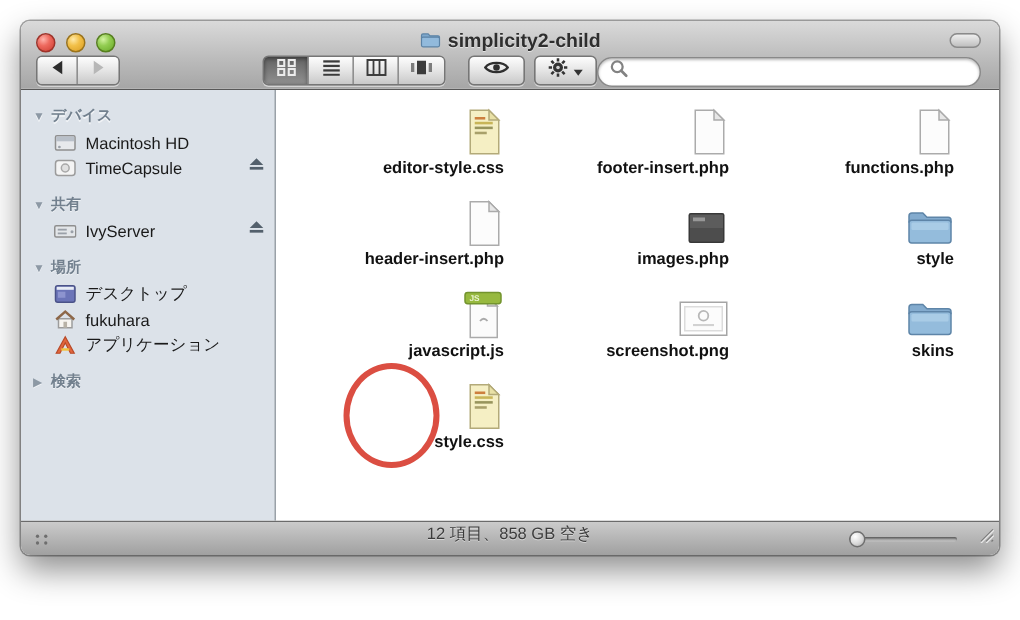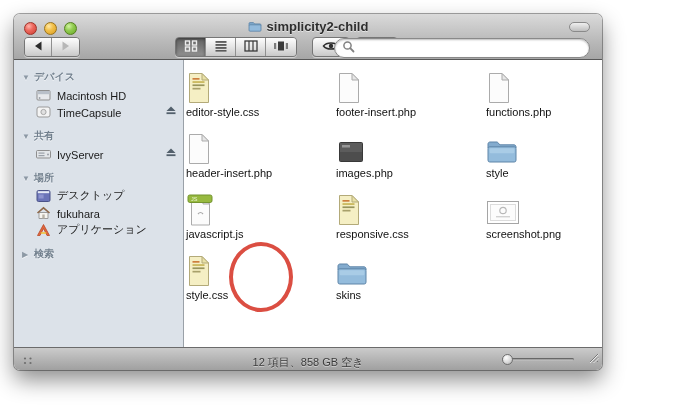--- a/index.html
+++ b/index.html
@@ -1,20 +1,20 @@
 <!DOCTYPE html>
 <html><head>
 <meta charset="utf-8">
 <style>
   * { margin:0; padding:0; box-sizing:border-box; }
   html,body { width:680px; height:413px; background:#fff; overflow:hidden;
     font-family:"Liberation Sans","DejaVu Sans",sans-serif; }
   body { position:relative; }
 
-  .window { position:absolute; left:14px; top:14px; width:588px; height:356px;
+  .window { position:absolute; left:14px; top:14px; width:652px; height:356px;
     border-radius:6px;
     box-shadow:0 0 0 1px rgba(0,0,0,.35), 0 10px 22px rgba(0,0,0,.45);
     display:flex; flex-direction:column; background:#fff; }
 
   
   .chrome { position:relative; height:46px; flex:0 0 46px;
     background:linear-gradient(#dadada, #bcbcbc 55%, #a6a6a6);
     border-bottom:1px solid #585858; border-radius:6px 6px 0 0; }
   .lights { position:absolute; left:10px; top:8px; display:flex; gap:7px; }
   .light { width:13px; height:13px; border-radius:50%; border:1px solid; cursor:default; }
@@ -54,32 +54,32 @@
   .sb-header { display:flex; align-items:center; height:16px; padding-left:8px;
     font-size:10px; font-weight:bold; color:#72808e; text-shadow:0 1px 0 rgba(255,255,255,.6); cursor:default; }
   .sb-header .tri { font-size:8px; color:#8d99a5; margin-right:4px; width:8px; }
   .sb-row { position:relative; display:flex; align-items:flex-end; height:17px; padding-left:22px;
     font-size:11px; color:#1a1a1a; cursor:default; }
   .sb-row .sb-icon { width:16px; height:14px; margin-right:5px; display:flex; align-items:center; }
   .sb-row .eject { position:absolute; right:7px; top:3px; cursor:default; }
 
   .content { flex:1; background:#fff; position:relative; overflow:hidden;
     display:grid; grid-template-columns:repeat(3,150px); grid-auto-rows:61px; padding:6px 0 0 2px; }
-  .file-item { position:relative; display:flex; flex-direction:column; align-items:flex-start;
-    padding-top:3px; cursor:default; }
+  .file-item { position:relative; display:flex; flex-direction:column; align-items:flex-end;
+    padding-top:3px; cursor:default;font-weight:bold; }
   .file-icon { height:35px; display:flex; align-items:flex-end; justify-content:center; }
   .file-label { margin-top:2px; font-size:11px; color:#111; white-space:nowrap; }
   .red-circle { position:absolute; left:50%; top:-7px; transform:translateX(-50%);
     width:64px; height:70px; border:4px solid rgba(219,78,66,.88); border-radius:50%; pointer-events:none; }
 
   
   .statusbar { height:23px; flex:0 0 23px; position:relative;
     background:linear-gradient(#cbcbcb,#b3b3b3 55%,#a0a0a0);
     border-top:1px solid #6b6b6b; border-radius:0 0 6px 6px;
-    display:flex; align-items:flex-end; justify-content:center; }
+    display:flex; align-items:flex-start; justify-content:center; }
   .status-text { font-size:11px; color:#3c3c3c; text-shadow:0 1px 0 rgba(255,255,255,.45); }
   .pane-grip { position:absolute; left:8px; top:5px; cursor:default; }
   .slider { position:absolute; right:28px; top:8px; width:72px; height:7px; }
   .slider .track { position:absolute; left:0; right:0; top:2px; height:3px; border-radius:2px;
     background:linear-gradient(#8d8d8d,#c4c4c4); box-shadow:inset 0 1px 1px rgba(0,0,0,.35); }
   .slider .knob { position:absolute; left:0; top:-2px; width:11px; height:11px; border-radius:50%;
     background:radial-gradient(circle at 35% 30%, #ffffff, #d9d9d9 55%, #a8a8a8); border:1px solid #6f6f6f; }
   .resize-grip { position:absolute; right:3px; bottom:3px; cursor:default; }
 </style>
 </head>
@@ -347,65 +347,52 @@
               <path d="M17 3.5 V10 H23.5 Z" fill="#e7e7e7" stroke="#ababab"></path>
               <path d="M12 20 q2.5 -3 5 0" stroke="#a9a9a9" fill="none" stroke-width="1.2"></path>
               <rect x="2" y="1" width="24" height="7.5" rx="1.8" fill="#97b93f" stroke="#73942e"></rect>
               <text x="5" y="6.8" font-size="5.5" fill="#eaf4d2">JS</text>
             </svg>
           </span>
           <span class="file-label">javascript.js</span>
         </div>
         <div class="file-item">
           <span class="file-icon">
+            <svg width="34" height="26">
+              <rect x="1.5" y="1.5" width="31" height="22" fill="#ffffff" stroke="#a5a5a5"></rect>
+              <rect x="4.5" y="4.5" width="25" height="16" fill="#fcfcfc" stroke="#dcdcdc"></rect>
+              <circle cx="17" cy="10.5" r="3.2" fill="none" stroke="#b8b8b8" stroke-width="1.2"></circle>
+              <rect x="10" y="16" width="14" height="1.4" fill="#d2d2d2"></rect>
+            </svg>
+          </span>
+          <span class="file-label">screenshot.png</span>
+        </div>
+        <div class="file-item">
+          <span class="file-icon">
+            <svg width="32" height="26">
+              <path d="M2 7 V5 c0-1.1.9-2 2-2 h7.2 l2.8 2.8 h14 c1.1 0 2 .9 2 2 V9 H2 Z" fill="#83abce" stroke="#5e85a8"></path>
+              <rect x="2" y="7.8" width="28" height="15.2" rx="1.8" fill="#94bcdc" stroke="#5e85a8"></rect>
+              <rect x="3.6" y="9.3" width="24.8" height="5" rx="1" fill="#a9cce6"></rect>
+            </svg>
+          </span>
+          <span class="file-label">skins</span>
+        </div>
+        <div class="file-item">
+          <span class="file-icon">
             <svg width="26" height="32">
               <path d="M3.5 1.5 H16 L22.5 8 V30.5 H3.5 Z" fill="#f5efc4" stroke="#b3aa79"></path>
               <path d="M16 1.5 V8 H22.5 Z" fill="#e9e1a6" stroke="#b3aa79"></path>
               <rect x="6.5" y="6" width="7" height="1.7" fill="#cd7f3e"></rect>
               <rect x="6.5" y="9.2" width="12" height="1.7" fill="#c8b558"></rect>
               <rect x="6.5" y="12.4" width="12" height="1.7" fill="#97945c"></rect>
               <rect x="6.5" y="15.8" width="8" height="1.7" fill="#a8a06a"></rect>
             </svg>
           </span>
-          <span class="file-label">responsive.css</span>
-        </div>
-        <div class="file-item">
-          <span class="file-icon">
-            <svg width="34" height="26">
-              <rect x="1.5" y="1.5" width="31" height="22" fill="#ffffff" stroke="#a5a5a5"></rect>
-              <rect x="4.5" y="4.5" width="25" height="16" fill="#fcfcfc" stroke="#dcdcdc"></rect>
-              <circle cx="17" cy="10.5" r="3.2" fill="none" stroke="#b8b8b8" stroke-width="1.2"></circle>
-              <rect x="10" y="16" width="14" height="1.4" fill="#d2d2d2"></rect>
-            </svg>
-          </span>
-          <span class="file-label">screenshot.png</span>
-        </div>
-        <div class="file-item">
-          <span class="file-icon">
-            <svg width="26" height="32">
-              <path d="M3.5 1.5 H16 L22.5 8 V30.5 H3.5 Z" fill="#f5efc4" stroke="#b3aa79"></path>
-              <path d="M16 1.5 V8 H22.5 Z" fill="#e9e1a6" stroke="#b3aa79"></path>
-              <rect x="6.5" y="6" width="7" height="1.7" fill="#cd7f3e"></rect>
-              <rect x="6.5" y="9.2" width="12" height="1.7" fill="#c8b558"></rect>
-              <rect x="6.5" y="12.4" width="12" height="1.7" fill="#97945c"></rect>
-              <rect x="6.5" y="15.8" width="8" height="1.7" fill="#a8a06a"></rect>
-            </svg>
-          </span>
           <span class="file-label">style.css</span>
           <div class="red-circle" style="border-color: rgb(219, 78, 66);"></div>
-        </div>
-        <div class="file-item">
-          <span class="file-icon">
-            <svg width="32" height="26">
-              <path d="M2 7 V5 c0-1.1.9-2 2-2 h7.2 l2.8 2.8 h14 c1.1 0 2 .9 2 2 V9 H2 Z" fill="#83abce" stroke="#5e85a8"></path>
-              <rect x="2" y="7.8" width="28" height="15.2" rx="1.8" fill="#94bcdc" stroke="#5e85a8"></rect>
-              <rect x="3.6" y="9.3" width="24.8" height="5" rx="1" fill="#a9cce6"></rect>
-            </svg>
-          </span>
-          <span class="file-label">skins</span>
         </div>
       </div>
   </div>
 
   <div class="statusbar">
     <span class="pane-grip"><svg width="12" height="12">
           <g fill="#6e6e6e">
             <circle cx="3" cy="3.5" r="1.1"></circle>
             <circle cx="8.5" cy="3.5" r="1.1"></circle>
             <circle cx="3" cy="8" r="1.1"></circle>

